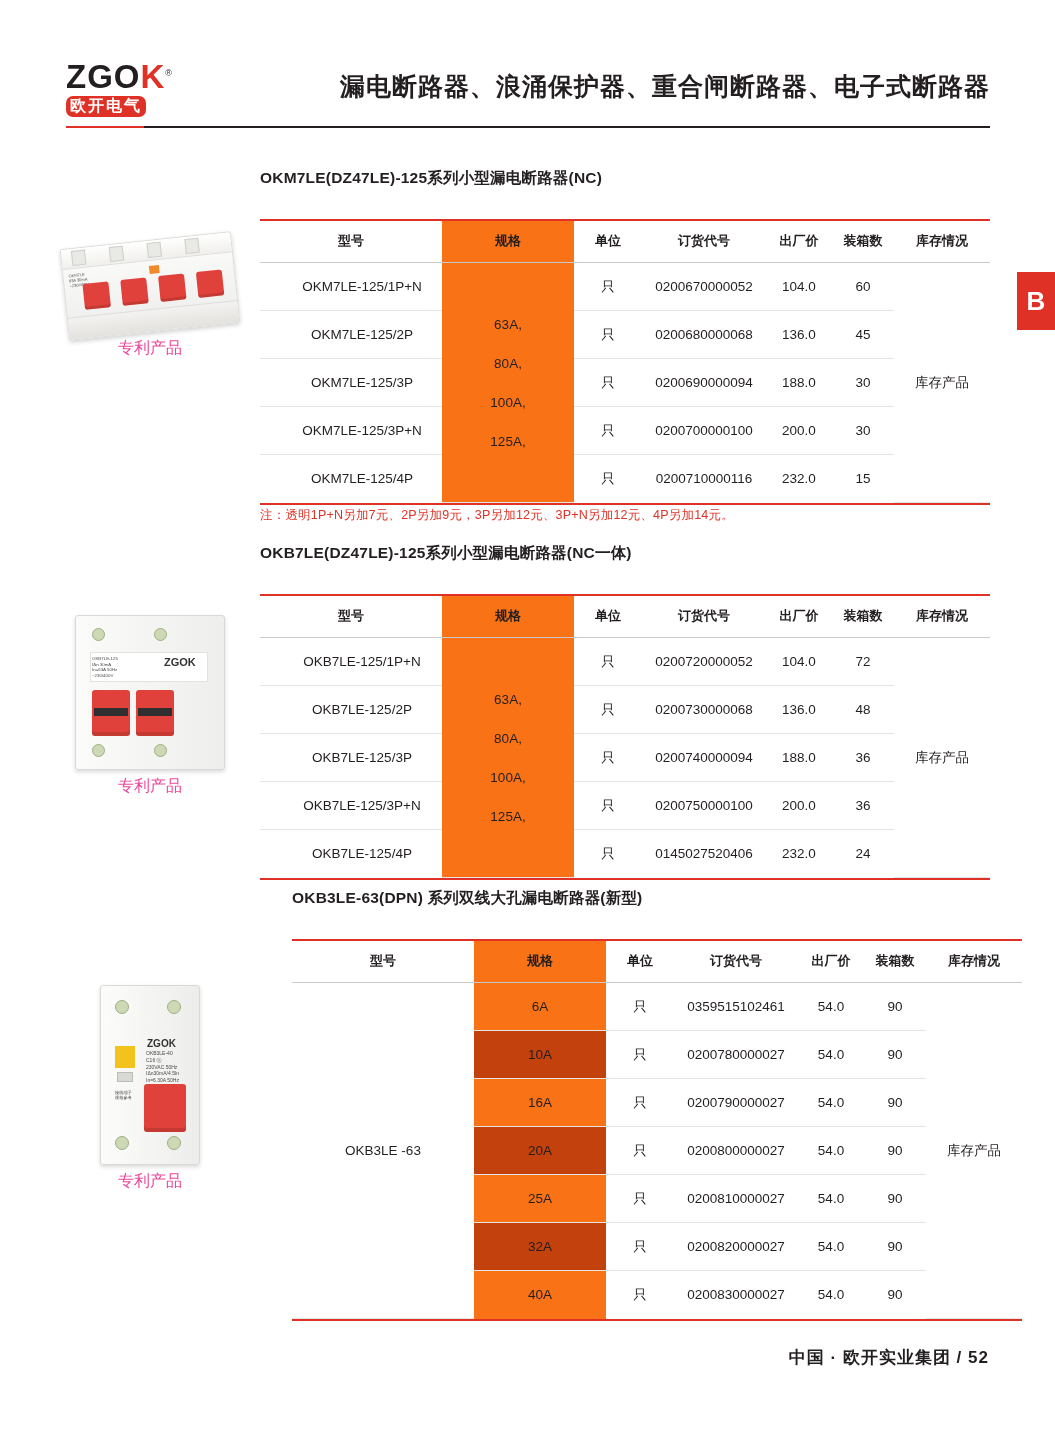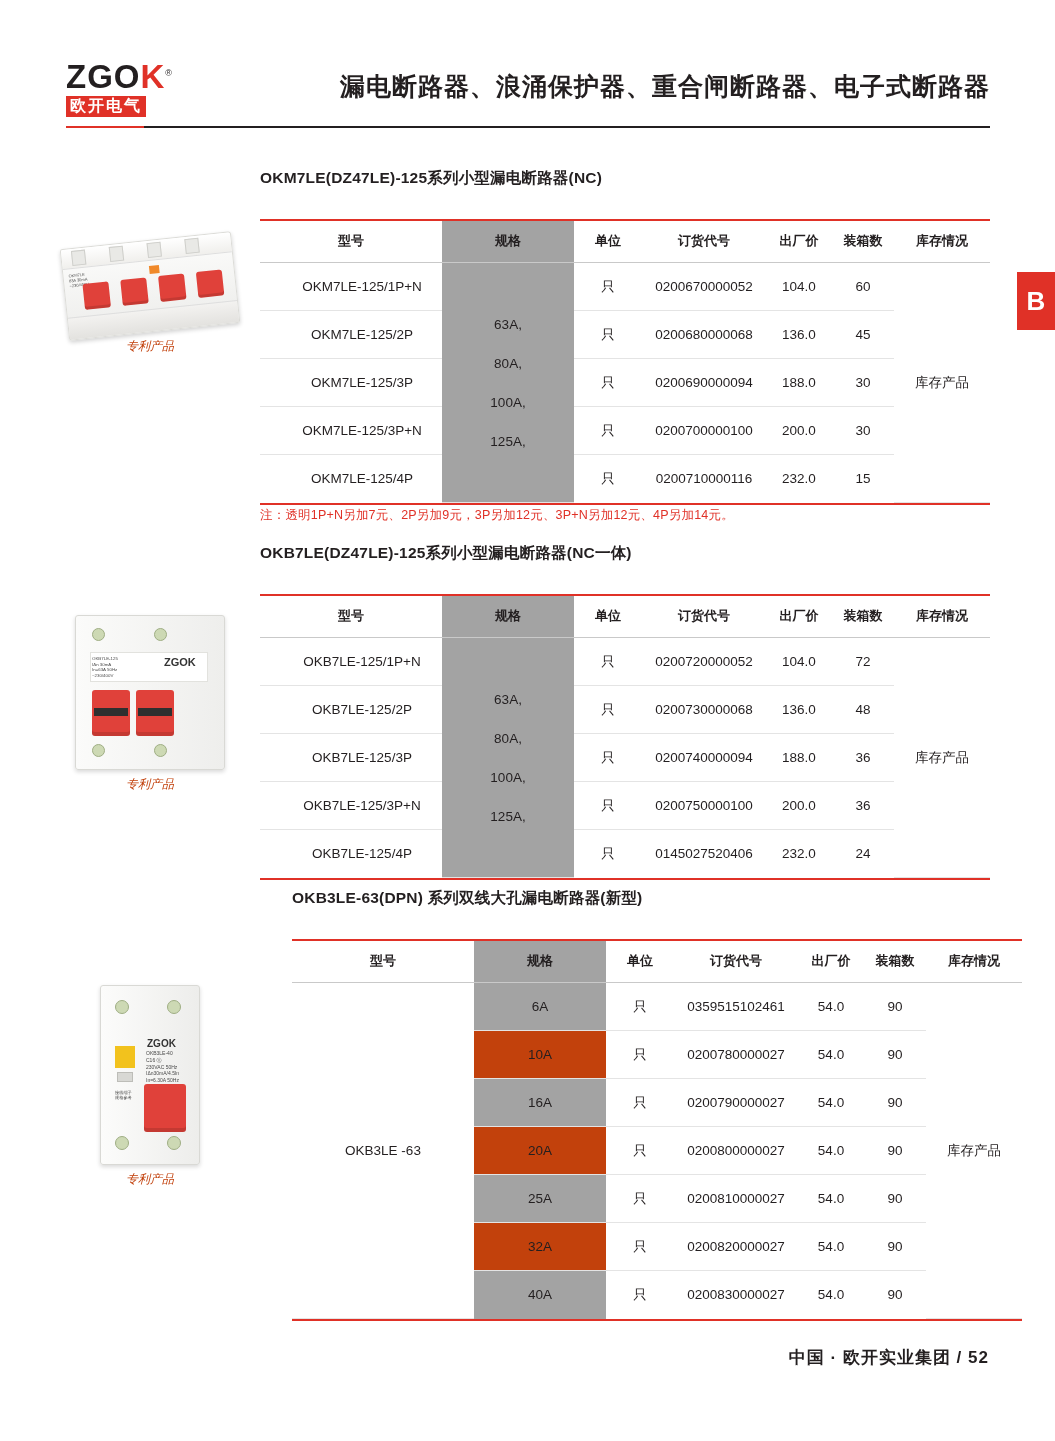--- a/index.html
+++ b/index.html
@@ -41,20 +41,21 @@
   .logo-cn {
     margin-top: 3px;
     background: #e03127;
     color: #ffffff;
     font-size: 16px;
     font-weight: bold;
     letter-spacing: 2px;
     padding: 1px 4px 2px 4px;
     display: inline-block;
     line-height: 1.15;
+    border-radius: 7px;
   }
   .header-title {
     position: absolute;
     left: 330px; top: 18px;
     width: 660px;
     text-align: right;
     font-size: 25px;
     font-weight: bold;
     color: #231f20;
     letter-spacing: 1px;
@@ -121,41 +122,40 @@
   }
   .botline {
     height: 1.6px;
     background: #e03127;
   }
   table.spec tbody td {
     border-bottom: 1px solid #e4e4e4;
   }
   table.spec tbody tr:last-child td { border-bottom: none; }
   .cell-model { text-align: left; padding-left: 22px !important; }
-  .tint { background: #a3a3a3; }
+  .tint { background: #f97316; }
   .tint-alt { background: #c2410c; }
 
   .note {
     color: #e03127;
     font-size: 12.5px;
     margin-top: 2px;
     letter-spacing: 0.2px;
   }
 
   
   .prod {
     position: absolute;
     text-align: center;
     width: 200px;
   }
   .prod-cap {
-    color: #c2410c;
-    font-size: 12px;
+    color: #ec4899;
+    font-size: 16px;
     margin-top: 6px;
-    font-style: italic;
   }
 
   
   .brk {
     position: relative;
     margin: 0 auto;
     background: #f7f7f5;
     border: 1px solid #dcdcd8;
   }
 

